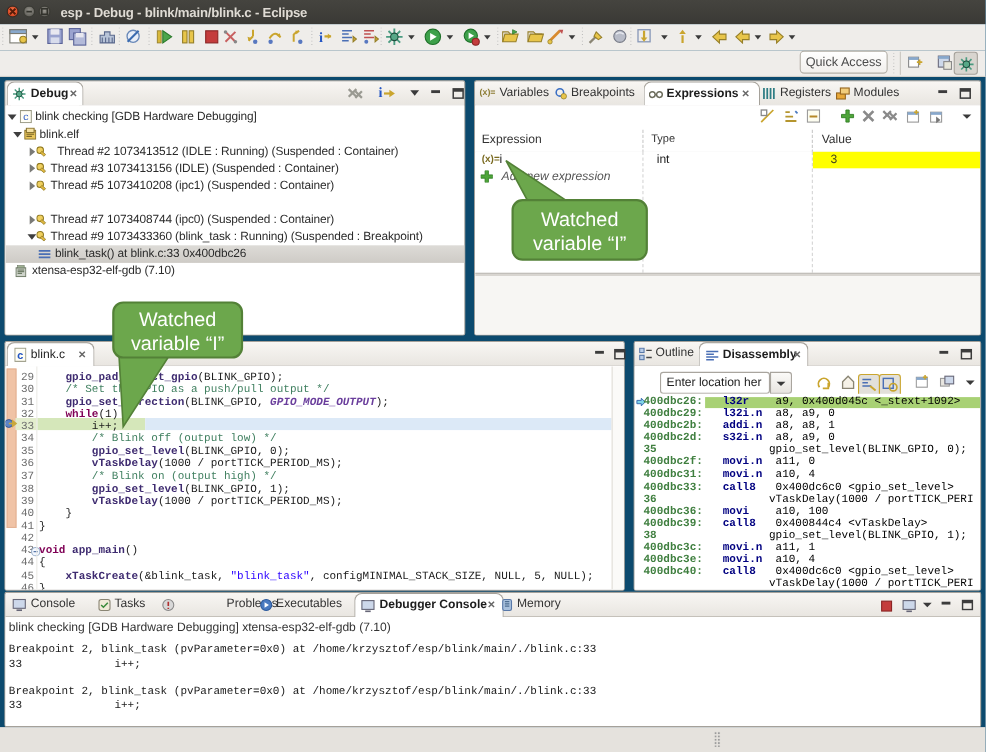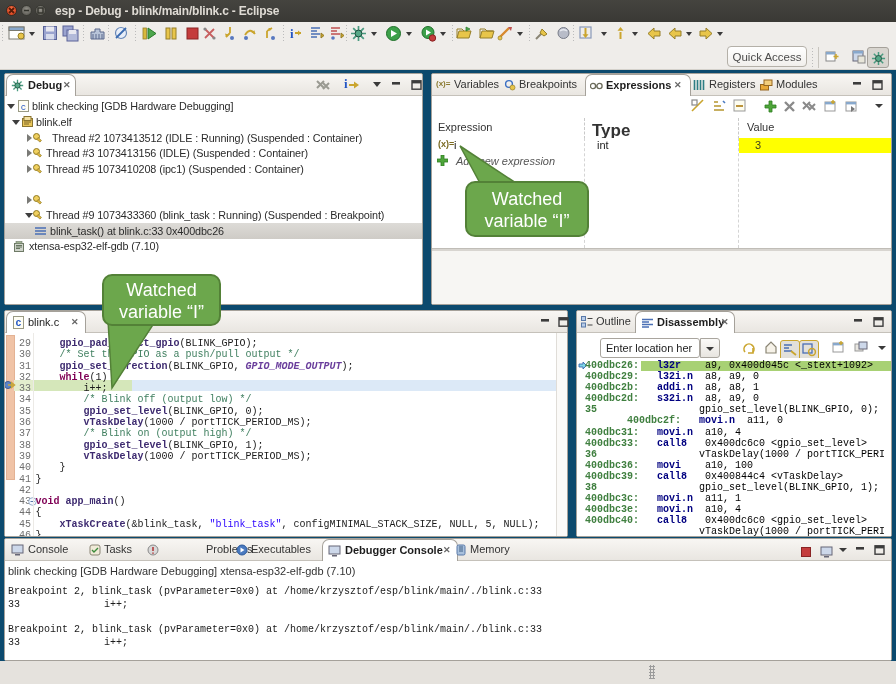--- a/index.html
+++ b/index.html
@@ -298,20 +298,21 @@
             <rect x="5" y="4.5" width="4.5" height="2.2" fill="#e0b840" stroke="#8f7820" stroke-width="0.6" transform="rotate(40 5 4.5)"></rect>
           </svg>
           <span class="lbl" style="left:41px">Thread #5 1073410208 (ipc1) (Suspended : Container)</span>
         </div>
         <div class="trow" style="top: 96px;">
           <div class="arrow-c" style="left:22px"></div>
           <svg class="abs" style="left:28px;top:3px" width="10" height="10" viewBox="0 0 10 10">
             <circle cx="3.5" cy="3.5" r="3" fill="#f0d060" stroke="#8f7820"></circle>
             <rect x="5" y="4.5" width="4.5" height="2.2" fill="#e0b840" stroke="#8f7820" stroke-width="0.6" transform="rotate(40 5 4.5)"></rect>
           </svg>
+          <span class="lbl" style="left:41px">Thread #7 1073408744 (ipc0) (Suspended : Container)</span>
         </div>
         <div class="trow" style="top: 111px;">
           <div class="arrow-e" style="left:20px"></div>
           <svg class="abs" style="left:28px;top:3px" width="10" height="10" viewBox="0 0 10 10">
             <circle cx="3.5" cy="3.5" r="3" fill="#f0d060" stroke="#8f7820"></circle>
             <rect x="5" y="4.5" width="4.5" height="2.2" fill="#e0b840" stroke="#8f7820" stroke-width="0.6" transform="rotate(40 5 4.5)"></rect>
           </svg>
           <span class="lbl" style="left:41px">Thread #9 1073433360 (blink_task : Running) (Suspended : Breakpoint)</span>
         </div>
         <div class="trow" style="top: 127px; background: linear-gradient(rgb(221, 219, 215), rgb(206, 203, 198));">
@@ -405,21 +406,21 @@
             </svg></span>
           <span class="abs" style="left:413px; top:3px;"><svg width="14" height="14" viewBox="0 0 14 14">
               <rect x="1" y="3" width="10" height="9" fill="#fff" stroke="#999"></rect>
               <rect x="1" y="3" width="10" height="2.4" fill="#88a8cc"></rect>
               <path d="M6 7l4 3-4 3z" fill="#777"></path>
             </svg></span>
           <span class="abs" style="left:443px; top:8px; width:0; height:0; border-left:4px solid transparent; border-right:4px solid transparent; border-top:4.5px solid #3a3a3a;"></span>
         </div>
       <div class="abs" style="left:0; top:22px; right:0; height:21px; background:#fff; border-bottom:1px solid #e8e8e8;">
         <span class="abs" style="left:6px; top:3px; font-size:11px; color:#333;">Expression</span>
-        <span class="abs" style="left:160px; top:3px; font-size:17px; color:#333;font-weight:bold;">Type</span>
+        <span class="abs" style="left:160px; top:3px; font-size:10px; color:#333;">Type</span>
         <span class="abs" style="left:315px; top:3px; font-size:11px; color:#333;">Value</span>
         <div class="abs" style="left:152px; top:0; width:1px; height:21px; border-left:1px dashed #c9c9c9;"></div>
         <div class="abs" style="left:306px; top:0; width:1px; height:21px; border-left:1px dashed #c9c9c9;"></div>
       </div>
       <div class="abs" style="left:0; top:42px; right:0; height:111px; background:#fff;">
         <div class="abs" style="left:152px; top:0; width:1px; height:110px; border-left:1px dashed #d4d4d4;"></div>
         <div class="abs" style="left:306px; top:0; width:1px; height:110px; border-left:1px dashed #d4d4d4;"></div>
         <div class="abs" style="left:307px; top:0px; right:0; height:15px; background:#FFFF00;"></div>
         <span class="abs" style="left:6px; top:1px; font-size:9px; color:#7a6a20; font-weight:bold;">(x)=</span>
         <span class="abs" style="left:22px; top:1px; font-size:11px; color:#222;">i</span>
@@ -569,21 +570,21 @@
             </svg></span>
           <span class="abs" style="left:301px; top:13px; width:0; height:0; border-left:4px solid transparent; border-right:4px solid transparent; border-top:4.5px solid #3a3a3a;"></span>
         </div>
       <div class="abs mono" id="disasmCode" style="left:0; top:25px; right:0; bottom:0; background:#fff; font-size:10px; line-height:11.1px; white-space:pre;"><div class="abs" style="left:64px; top:2.5px; right:0; height:10.8px; background:#A8D174;"></div><svg class="abs" style="left:1px; top:3px;" width="9" height="9" viewBox="0 0 9 9">
             <path d="M1 3h4V1l3.5 3.5L5 8V6H1z" fill="#7fd4e8" stroke="#3a6bb0" stroke-width="0.9"></path>
           </svg><pre class="abs" style="left:8px; top:2px; font:inherit;"><span style="color:#3F7F3F; font-weight:bold;">400dbc26:</span>   <span style="color:#000080; font-weight:bold;">l32r    </span>a9, 0x400d045c &lt;_stext+1092&gt;
 <span style="color:#3F7F3F; font-weight:bold;font-family:Liberation Mono, monospace;">400dbc29:</span>   <span style="color:#000080; font-weight:bold;">l32i.n  </span>a8, a9, 0
 <span style="color:#3F7F3F; font-weight:bold;">400dbc2b:</span>   <span style="color:#000080; font-weight:bold;">addi.n  </span>a8, a8, 1
 <span style="color:#3F7F3F; font-weight:bold;">400dbc2d:</span>   <span style="color:#000080; font-weight:bold;">s32i.n  </span>a8, a9, 0
 <span style="color:#3F7F3F; font-weight:bold;">35</span>                 gpio_set_level(BLINK_GPIO, 0);
-<span style="color:#3F7F3F; font-weight:bold;margin-left:42px;">400dbc2f:</span>   <span style="color:#000080; font-weight:bold;">movi.n  </span>a11, 0
+<span style="color:#3F7F3F; font-weight:bold;">400dbc2f:</span>   <span style="color:#000080; font-weight:bold;">movi.n  </span>a11, 0
 <span style="color:#3F7F3F; font-weight:bold;">400dbc31:</span>   <span style="color:#000080; font-weight:bold;">movi.n  </span>a10, 4
 <span style="color:#3F7F3F; font-weight:bold;">400dbc33:</span>   <span style="color:#000080; font-weight:bold;">call8   </span>0x400dc6c0 &lt;gpio_set_level&gt;
 <span style="color:#3F7F3F; font-weight:bold;">36</span>                 vTaskDelay(1000 / portTICK_PERI
 <span style="color:#3F7F3F; font-weight:bold;">400dbc36:</span>   <span style="color:#000080; font-weight:bold;">movi    </span>a10, 100
 <span style="color:#3F7F3F; font-weight:bold;">400dbc39:</span>   <span style="color:#000080; font-weight:bold;">call8   </span>0x400844c4 &lt;vTaskDelay&gt;
 <span style="color:#3F7F3F; font-weight:bold;">38</span>                 gpio_set_level(BLINK_GPIO, 1);
 <span style="color:#3F7F3F; font-weight:bold;">400dbc3c:</span>   <span style="color:#000080; font-weight:bold;">movi.n  </span>a11, 1
 <span style="color:#3F7F3F; font-weight:bold;">400dbc3e:</span>   <span style="color:#000080; font-weight:bold;">movi.n  </span>a10, 4
 <span style="color:#3F7F3F; font-weight:bold;">400dbc40:</span>   <span style="color:#000080; font-weight:bold;">call8   </span>0x400dc6c0 &lt;gpio_set_level&gt;
 <span style="color:#3F7F3F; font-weight:bold;">  </span>                 vTaskDelay(1000 / portTICK_PERI</pre></div>

